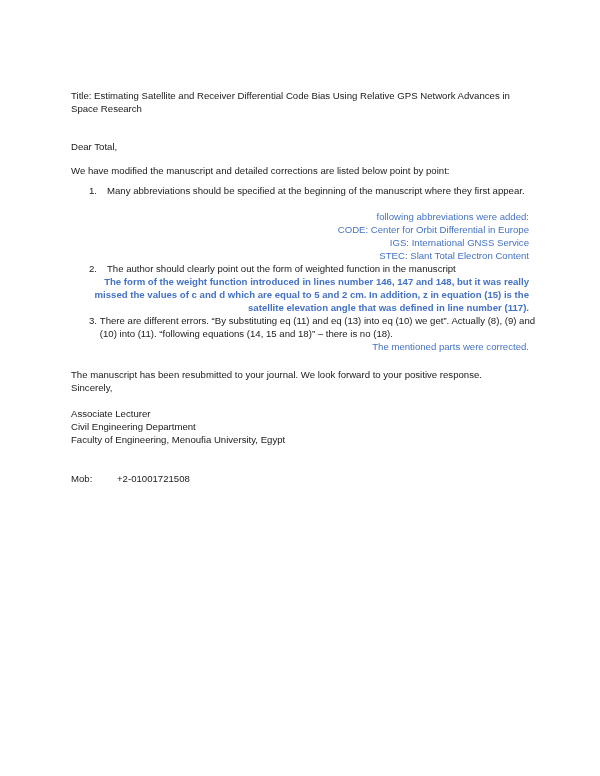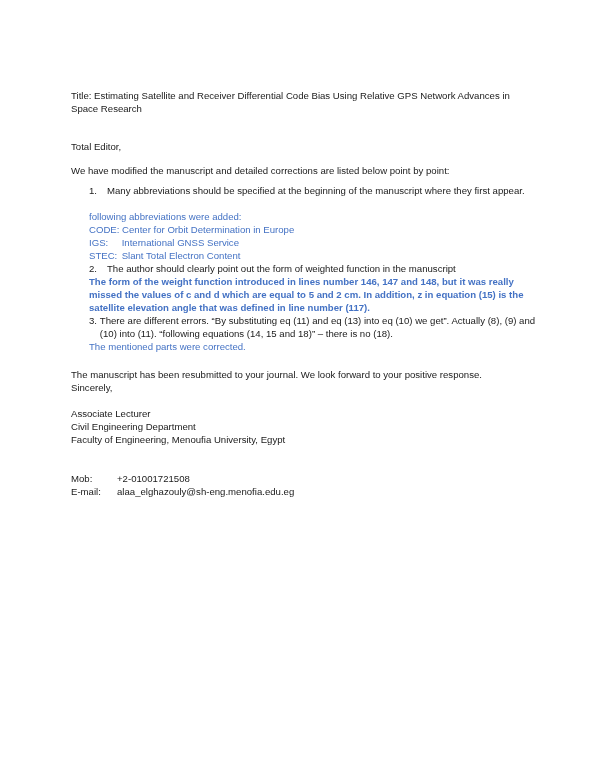--- a/index.html
+++ b/index.html
@@ -2,45 +2,45 @@
 <html><head>
   <meta charset="utf-8">
   <style>
     html, body { margin: 0; padding: 0; }
     body {
       width: 600px; height: 776px; background: #ffffff; position: relative; overflow: hidden;
       font-family: "Liberation Sans", sans-serif; font-size: 9.6px; color: #1a1a1a; line-height: 13px;
     }
     .page { position: absolute; left: 0; top: 0; width: 600px; height: 776px; margin-top: 19px; }
     .block { position: absolute; left: 71px; width: 460px; }
-    .blue { color: #4472c4; }
+    .blue { color: #4472c4; text-align: right; }
     .num { display: inline-block; width: 18px; }
     .abbr-key { display: inline-block; min-width: 30px; }
     .contact-key { display: inline-block; width: 46px; }
   </style>
 </head>
 <body>
 
 <div class="page">
 
   <div class="block" style="top:70px;">Title: Estimating Satellite and Receiver Differential Code Bias Using Relative GPS Network Advances in Space Research</div>
 
-  <div class="block" style="top:121px;">Total Editor,</div>
+  <div class="block" style="top:121px;">Dear Total,</div>
 
   <div class="block" style="top:145px;">We have modified the manuscript and detailed corrections are listed below point by point:</div>
 
   <div class="block" style="top:165px; left:89px; width:440px;">
     <div style="display:flex;">
       <span class="num">1.</span>
       <span>Many abbreviations should be specified at the beginning of the manuscript where they first appear.</span>
     </div>
   </div>
   <div class="block blue" style="top:191px; left:89px; width:440px;">
     <div>following abbreviations were added:</div>
-    <div><span class="abbr-key">CODE:</span> <span>Center for Orbit Determination in Europe</span></div>
+    <div><span class="abbr-key">CODE:</span> <span>Center for Orbit Differential in Europe</span></div>
     <div><span class="abbr-key">IGS:</span> <span>International GNSS Service</span></div>
     <div><span class="abbr-key">STEC:</span> <span>Slant Total Electron Content</span></div>
   </div>
 
   <div class="block" style="top:243px; left:89px; width:440px;">
     <div style="display:flex;">
       <span class="num">2.</span>
       <span>The author should clearly point out the form of weighted function in the manuscript</span>
     </div>
   </div>
@@ -58,16 +58,15 @@
   <div class="block" style="top:362px;">Sincerely,</div>
 
   <div class="block" style="top:388px;">
     <div>Associate Lecturer</div>
     <div>Civil Engineering Department</div>
     <div>Faculty of Engineering, Menoufia University, Egypt</div>
   </div>
 
   <div class="block" style="top:453px;">
     <div><span class="contact-key">Mob:</span><span>+2-01001721508</span></div>
-    <div><span class="contact-key">E-mail:</span><span>alaa_elghazouly@sh-eng.menofia.edu.eg</span></div>
   </div>
 
 </div>
 
 </body></html>

